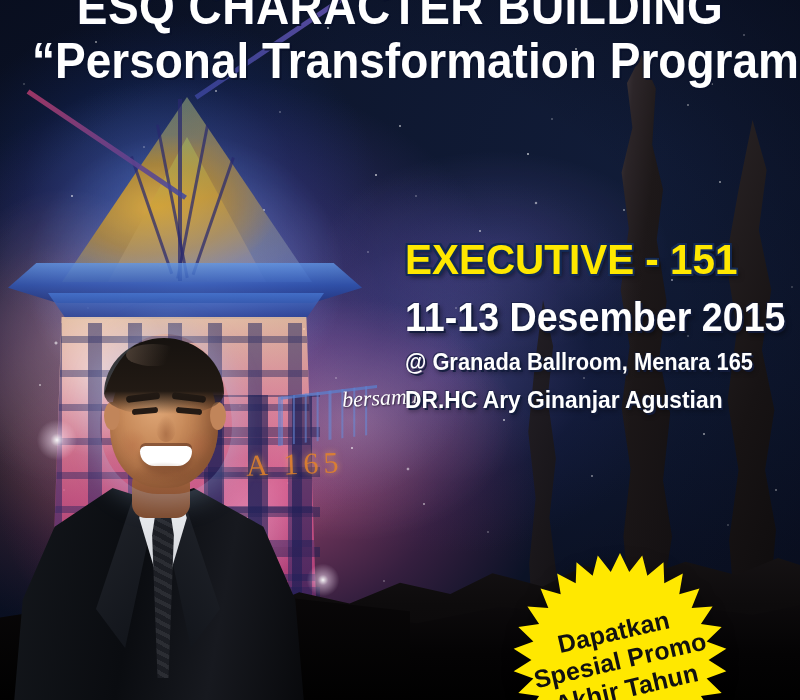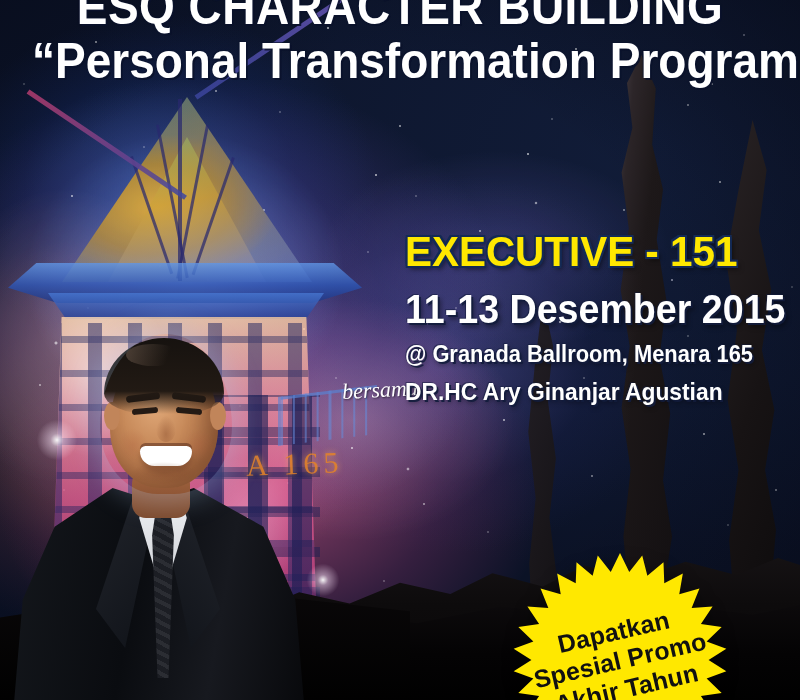--- a/index.html
+++ b/index.html
@@ -379,21 +379,21 @@
   }
   .headline-2 {
     font-family: "Liberation Sans Narrow", "Liberation Sans", sans-serif;
     font-weight: 700; font-size: 50px; line-height: 1.0;
     color:#fff; transform: scaleX(.92);
     text-shadow: 0 0 2px rgba(15,25,55,.9), 2px 2px 0 rgba(10,18,42,.85), -1px -1px 0 rgba(10,18,42,.6);
     margin: 4px 0 0 0;
     white-space: nowrap;
   }
 
-  .info { position:absolute; left: 405px; top: 230px; width: 370px; z-index: 25; }
+  .info { position:absolute; left: 405px; top: 238px; width: 370px; z-index: 25; }
   .exec {
     font-family: "Liberation Sans Narrow", "Liberation Sans", sans-serif;
     font-weight: 700; font-size: 43px; line-height: 1;
     color: #ffe800; transform: scaleX(.94); transform-origin: left center;
     text-shadow:
       2px 0 0 #142a55, -2px 0 0 #142a55, 0 2px 0 #142a55, 0 -2px 0 #142a55,
       2px 2px 0 #142a55, -2px 2px 0 #142a55, 2px -2px 0 #142a55, -2px -2px 0 #142a55,
       3px 3px 5px rgba(0,0,0,.55);
     white-space: nowrap;
   }

